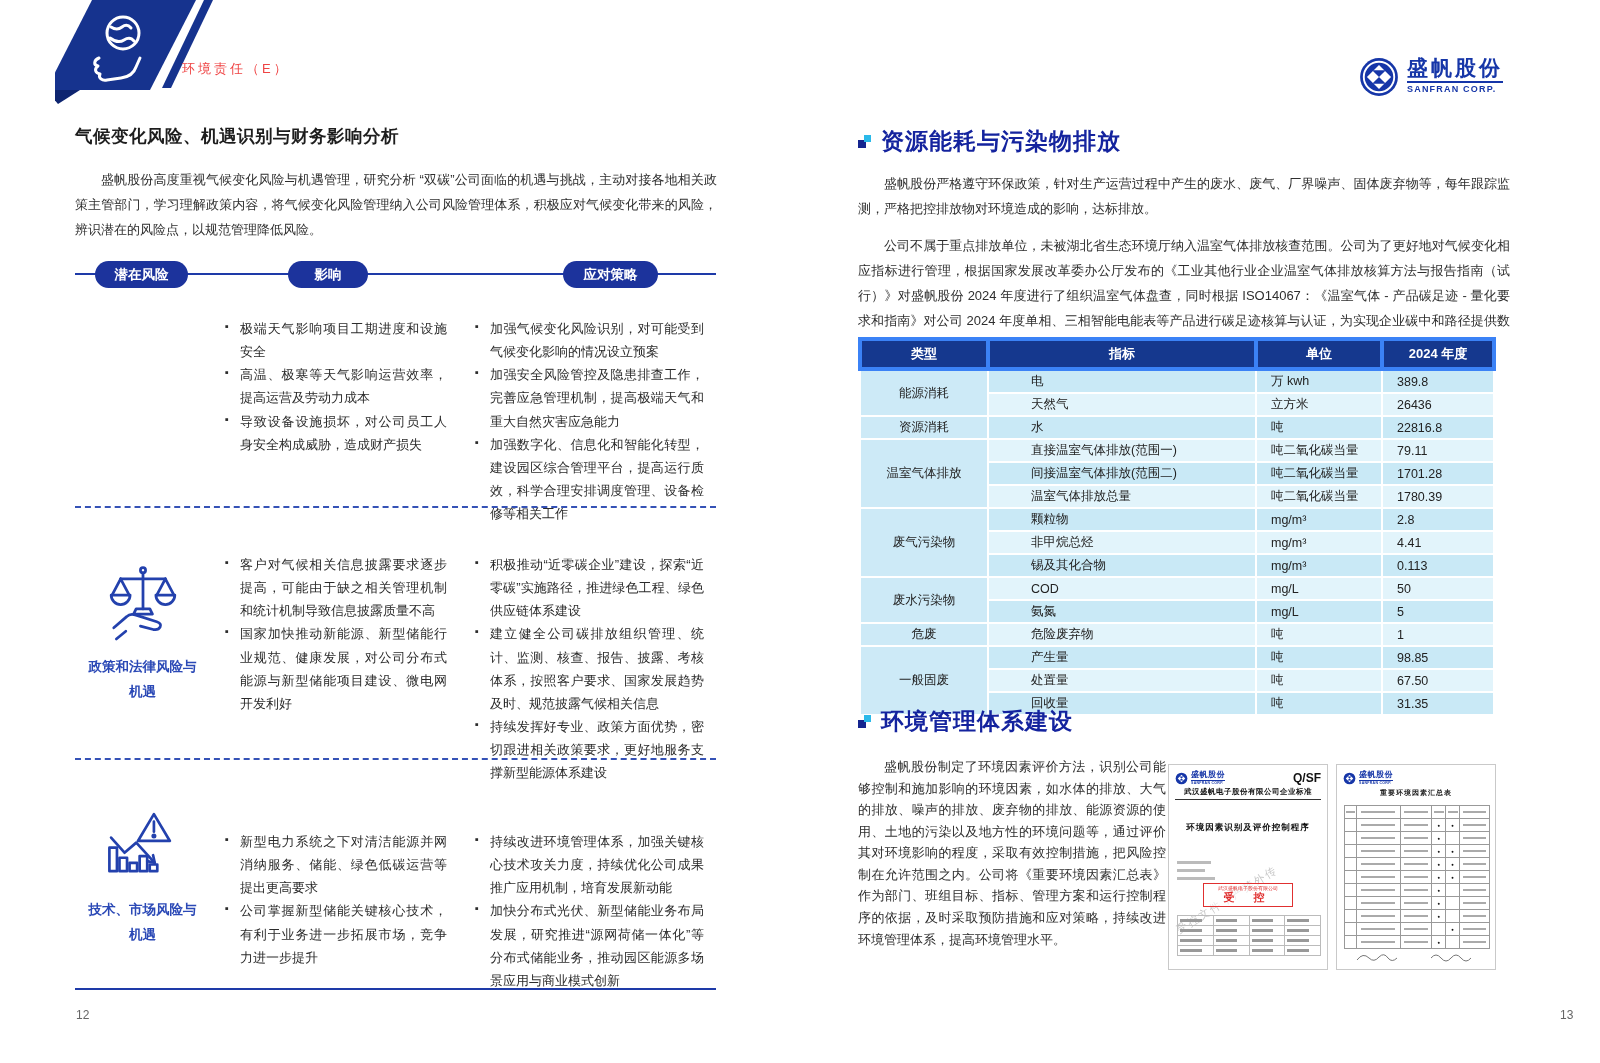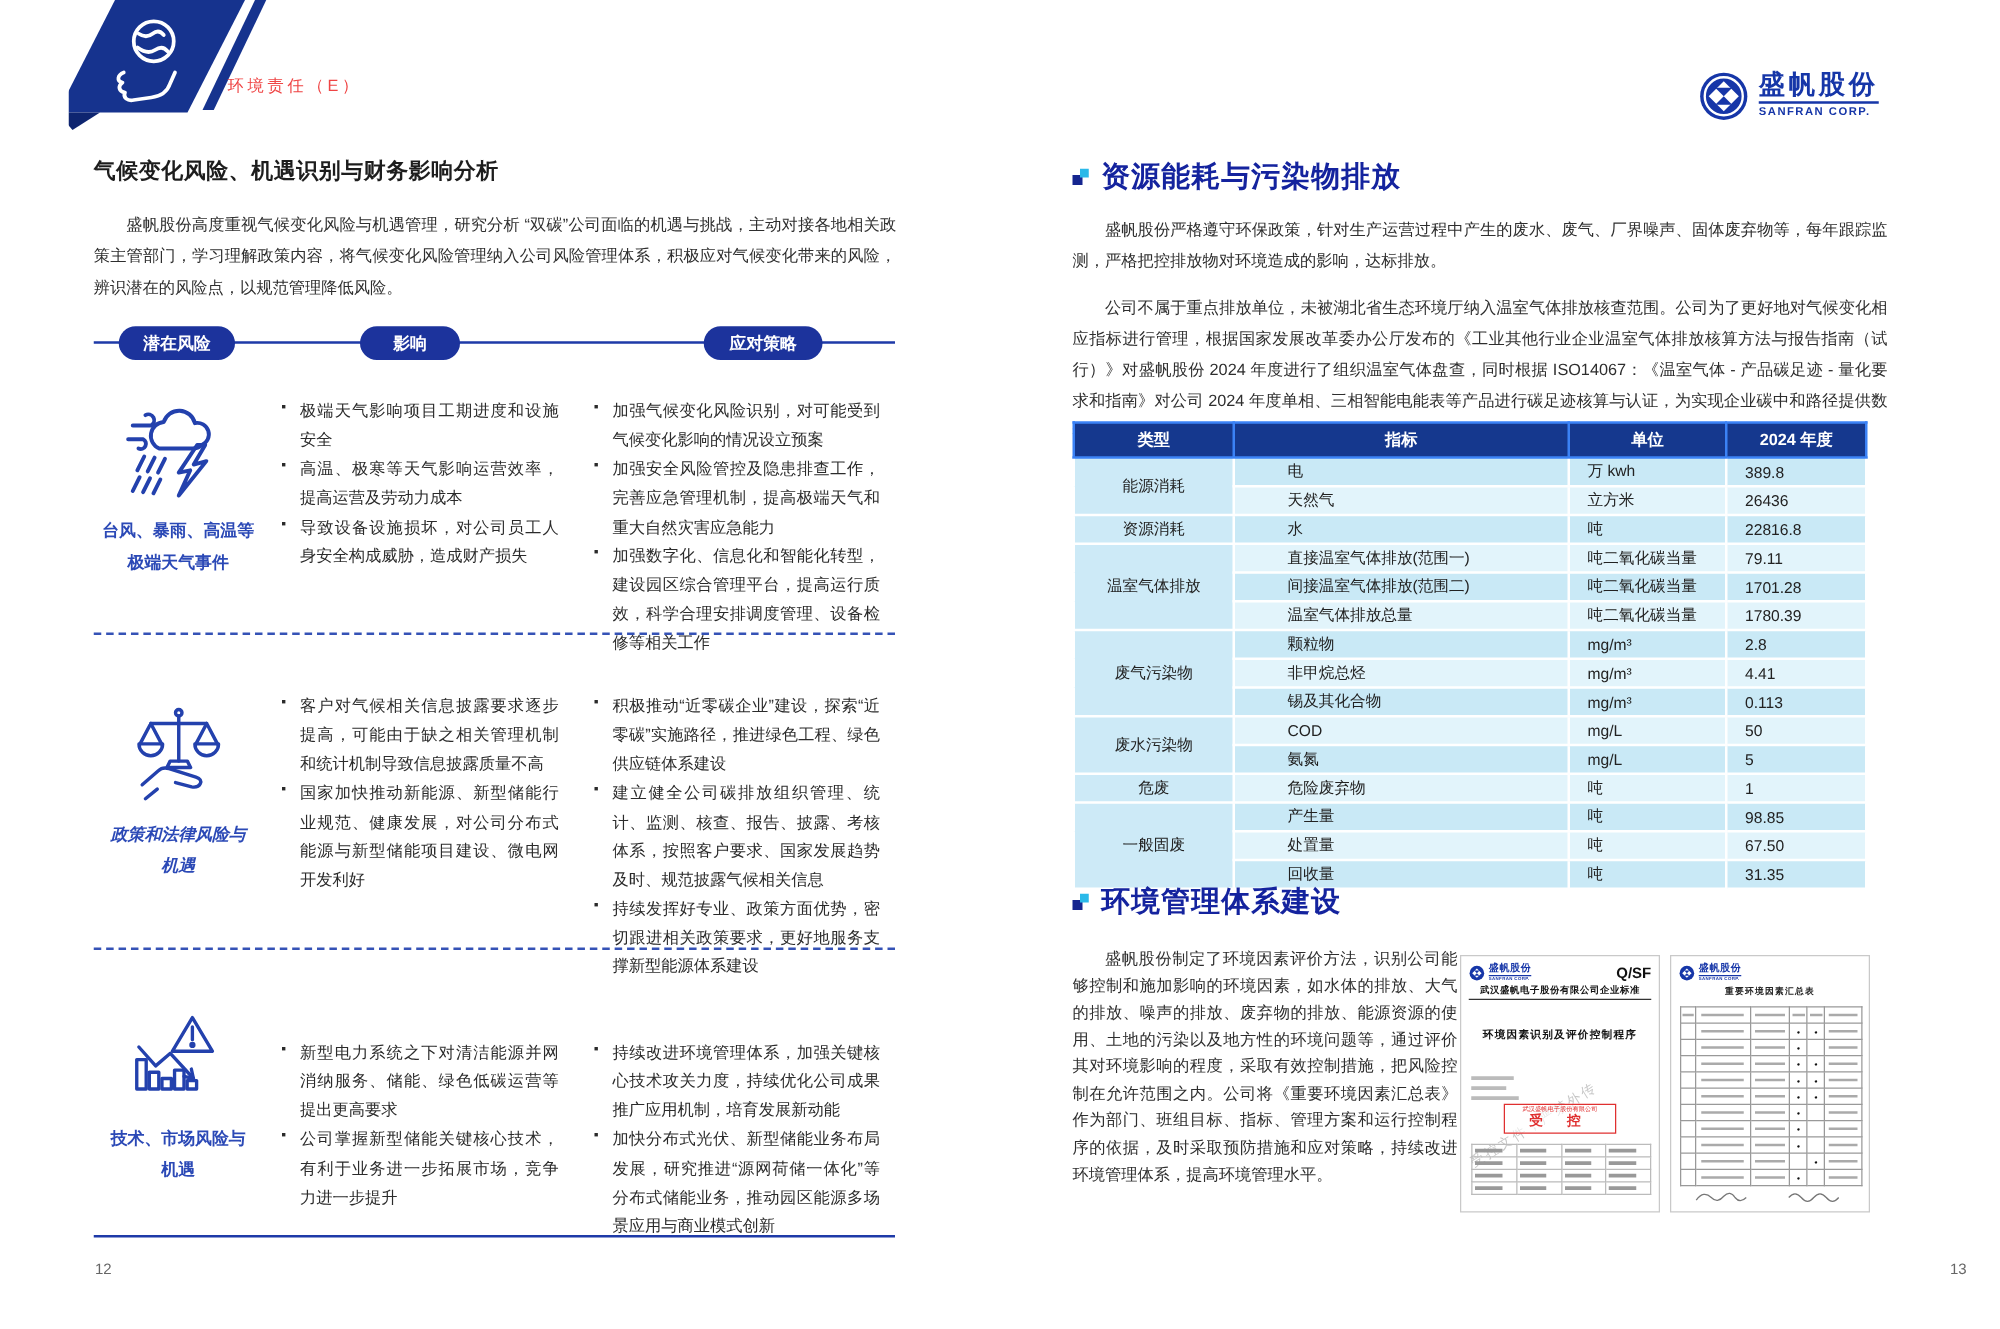--- a/index.html
+++ b/index.html
@@ -46,21 +46,21 @@
   .s-title{position:absolute;left:858px;font-size:23px;font-weight:bold;color:#14239e;letter-spacing:1px;display:flex;align-items:center;}
   .s-bullet{position:relative;width:14px;height:15px;margin-right:9px;flex:0 0 14px;}
   .s-bullet .sq1{position:absolute;left:0;top:6px;width:8px;height:8px;background:#15258f;}
   .s-bullet .sq2{position:absolute;left:6px;top:1px;width:7px;height:7px;background:#2ab9e9;}
 
   .r-para{position:absolute;left:858px;width:652px;font-size:13px;line-height:1.92;color:#2e2e2e;
           text-align:justify;text-indent:2em;}
 
   
   .env-table{position:absolute;left:858px;top:337px;width:634px;border-collapse:collapse;table-layout:fixed;}
-  .env-table th{background:#15388e;color:#fff;font-size:13px;font-weight:bold;height:26px;border:2px solid #3b82f6;padding:0;}
+  .env-table th{background:#15388e;color:#fff;font-size:13px;font-weight:bold;height:26px;border:4px solid #3b82f6;padding:0;}
   .env-table td{font-size:12.5px;color:#222;border:2px solid #fff;height:19px;padding:1px 8px;}
   .env-table col.c1{width:128px;} .env-table col.c2{width:268px;}
   .env-table col.c3{width:126px;} .env-table col.c4{width:112px;}
   .env-table td.cat{background:#cdeaf7 !important;text-align:center;}
   .env-table td.ind{padding-left:42px;}
   .env-table td.unit{padding-left:14px;}
   .env-table td.val{padding-left:14px;}
   .env-table tbody tr:nth-child(odd) td{background:#c9e9f6;}
   .env-table tbody tr:nth-child(even) td{background:#e2f4fb;}
 
@@ -120,54 +120,40 @@
   <div class="l-title">气候变化风险、机遇识别与财务影响分析</div>
   <div class="l-intro">盛帆股份高度重视气候变化风险与机遇管理，研究分析 “双碳”公司面临的机遇与挑战，主动对接各地相关政策主管部门，学习理解政策内容，将气候变化风险管理纳入公司风险管理体系，积极应对气候变化带来的风险，辨识潜在的风险点，以规范管理降低风险。</div>
 
   <div class="pill-row">
     <div class="pill p1">潜在风险</div>
     <div class="pill p2">影响</div>
     <div class="pill p3">应对策略</div>
   </div>
 
   <div class="risk-row" style="top:300px;height:205px;">
-    <div class="col-risk" style="padding-top:10px;">
-      <svg width="92" height="92" viewBox="0 0 100 100" stroke="#2341ad" stroke-width="3.4" fill="none" stroke-linecap="round" stroke-linejoin="round">
-        <path d="M10 33 h16 a5 5 0 1 0 -5 -9"></path>
-        <path d="M6 45 h13 a4 4 0 1 1 -4 8"></path>
-        <path d="M33 53 a12 12 0 0 1 4 -23 a14 14 0 0 1 27 1 a10 10 0 0 1 6 19 q-3 3 -8 3 h-23 q-4 0 -6 0"></path>
-        <polygon points="66,50 50,74 60,72 50,94 74,64 63,67 73,50"></polygon>
-        <path d="M20 60 l-6 12 M29 61 l-6 12 M38 62 l-6 12"></path>
-        <path d="M16 78 l-6 12 M25 79 l-6 12 M34 80 l-6 12"></path>
-      </svg>
-      <div class="risk-label">
-        <div>台风、暴雨、高温等</div>
-        <div>极端天气事件</div>
-      </div>
-    </div>
     <div class="col-imp" style="padding-top:5px;">
       <ul class="bullets">
         <li>极端天气影响项目工期进度和设施安全</li>
         <li>高温、极寒等天气影响运营效率，提高运营及劳动力成本</li>
         <li>导致设备设施损坏，对公司员工人身安全构成威胁，造成财产损失</li>
       </ul>
     </div>
     <div class="col-str" style="padding-top:5px;">
       <ul class="bullets">
         <li>加强气候变化风险识别，对可能受到气候变化影响的情况设立预案</li>
         <li>加强安全风险管控及隐患排查工作，完善应急管理机制，提高极端天气和重大自然灾害应急能力</li>
         <li>加强数字化、信息化和智能化转型，建设园区综合管理平台，提高运行质效，科学合理安排调度管理、设备检修等相关工作</li>
       </ul>
     </div>
   </div>
 
   <div class="sep-dash" style="top:506px;"></div>
 
   <div class="risk-row" style="top:533px;height:222px;">
-    <div class="col-risk" style="padding-top:26px;font-style:italic;">
+    <div class="col-risk" style="padding-top:26px;">
       <svg width="86" height="86" viewBox="0 0 100 100" stroke="#2341ad" stroke-width="3.2" fill="none" stroke-linecap="round" stroke-linejoin="round">
         <circle cx="50" cy="13" r="3"></circle>
         <path d="M50 16 v42"></path>
         <path d="M24 23 h52"></path>
         <path d="M24 23 l-10 19 M24 23 l10 19"></path>
         <path d="M13 42 h22 a11 11 0 0 1 -22 0 z"></path>
         <path d="M76 23 l-10 19 M76 23 l10 19"></path>
         <path d="M65 42 h22 a11 11 0 0 1 -22 0 z"></path>
         <path d="M42 58 h16 l3 6 h-22 z"></path>
         <path d="M16 80 l15 -13 q4 -4 10 -2 l25 8 q6 2 4 6 q-2 4 -8 3 l-15 -4"></path>

